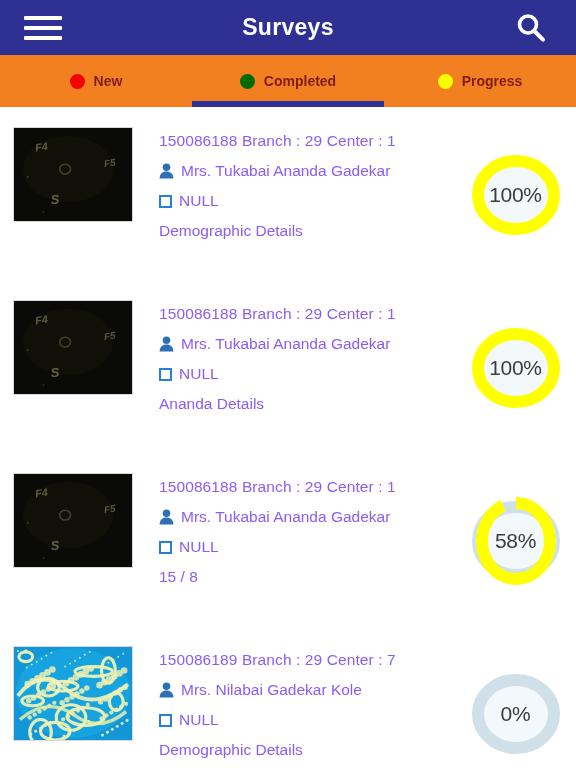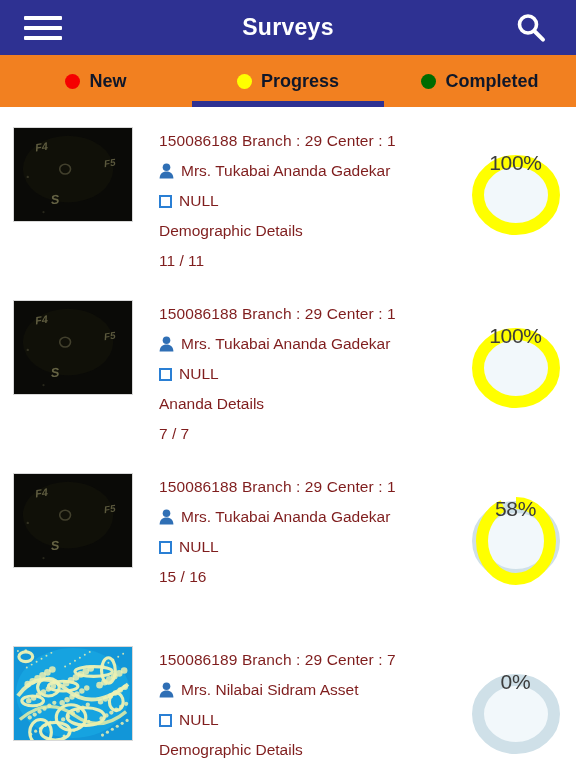--- a/index.html
+++ b/index.html
@@ -73,22 +73,22 @@
     cursor: pointer;
     position: relative;
   }
   .tab-dot {
     width: 15px; height: 15px;
     border-radius: 50%;
     flex: 0 0 auto;
     display: block;
   }
   .tab-label {
-    color: #0f172a;
-    font-size: 18px;
+    color: #7f1d1d;
+    font-size: 14px;
     font-weight: bold;
     white-space: nowrap;
   }
   .tab-indicator {
     position: absolute;
     bottom: 0;
     height: 6px;
     background: #2e3192;
   }
 
@@ -115,21 +115,21 @@
   }
   .thumb svg { display: block; width: 100%; height: 100%; }
 
   .item-body {
     flex: 1 1 auto;
     padding-left: 26px;
     padding-top: 5px;
     min-width: 0;
   }
   .line {
-    color: #7f1d1d;
+    color: #8b5cf6;
     font-size: 15.5px;
     line-height: 30px;
     white-space: nowrap;
     overflow: hidden;
     display: flex;
     align-items: center;
   }
   .line-id { letter-spacing: 0.1px; }
   .ico {
     flex: 0 0 auto;
@@ -152,20 +152,21 @@
     display: flex;
     align-items: center;
     justify-content: center;
     margin-top: 4px;
   }
   .ring {
     position: relative;
     width: 96px;
     height: 88px;
     display: flex;
+    align-items: center;
     justify-content: center;
   }
   .ring svg {
     position: absolute;
     inset: 0;
     width: 96px;
     height: 88px;
   }
   .ring-label {
     position: relative;
@@ -192,26 +193,26 @@
     </svg>
   </div>
 </div>
 
 <div class="tabbar" id="tabbar">
     <div class="tab">
       <span class="tab-dot" style="background: rgb(245, 0, 0);"></span>
       <span class="tab-label">New</span>
     </div>
     <div class="tab">
+      <span class="tab-dot" style="background: rgb(0, 107, 0);"></span>
+      <span class="tab-label">Completed</span>
+    </div>
+    <div class="tab">
       <span class="tab-dot" style="background: rgb(255, 255, 0);"></span>
       <span class="tab-label">Progress</span>
-    </div>
-    <div class="tab">
-      <span class="tab-dot" style="background: rgb(0, 107, 0);"></span>
-      <span class="tab-label">Completed</span>
     </div>
     <div class="tab-indicator" style="background: rgb(46, 49, 146); left: 192px; width: 192px;"></div>
   </div>
 
 <div class="list" id="survey-list">
     <div class="list-item">
       <div class="thumb">
         <svg viewBox="0 0 120 95" preserveAspectRatio="none">
           <rect width="120" height="95" fill="#060605"></rect>
           <rect width="120" height="95" fill="#0d0d08" opacity="0.7"></rect>
@@ -235,21 +236,20 @@
           </span>
           <span>Mrs. Tukabai Ananda Gadekar</span>
         </div>
         <div class="line">
           <span class="ico">
             <span class="checkbox-ico"></span>
           </span>
           <span>NULL</span>
         </div>
         <div class="line">Demographic Details</div>
-        <div class="line">11 / 11</div>
       </div>
       <div class="ring-wrap">
         <div class="ring">
           <svg viewBox="0 0 96 88">
             <ellipse cx="48" cy="44" rx="38" ry="34" fill="#f2f8fb" stroke="#ffff00" stroke-width="12"></ellipse>
           </svg>
           <span class="ring-label">100%</span>
         </div>
       </div>
     </div>
@@ -278,21 +278,20 @@
           </span>
           <span>Mrs. Tukabai Ananda Gadekar</span>
         </div>
         <div class="line">
           <span class="ico">
             <span class="checkbox-ico"></span>
           </span>
           <span>NULL</span>
         </div>
         <div class="line">Ananda Details</div>
-        <div class="line">7 / 7</div>
       </div>
       <div class="ring-wrap">
         <div class="ring">
           <svg viewBox="0 0 96 88">
             <ellipse cx="48" cy="44" rx="38" ry="34" fill="#f2f8fb" stroke="#ffff00" stroke-width="12"></ellipse>
           </svg>
           <span class="ring-label">100%</span>
         </div>
       </div>
     </div>
@@ -320,21 +319,21 @@
             </svg>
           </span>
           <span>Mrs. Tukabai Ananda Gadekar</span>
         </div>
         <div class="line">
           <span class="ico">
             <span class="checkbox-ico"></span>
           </span>
           <span>NULL</span>
         </div>
-        <div class="line">15 / 16</div>
+        <div class="line">15 / 8</div>
       </div>
       <div class="ring-wrap">
         <div class="ring">
           <svg viewBox="0 0 96 88">
             <ellipse cx="48" cy="44" rx="38" ry="34" fill="#f2f8fb" stroke="#cfe0e8" stroke-width="12"></ellipse>
             <ellipse cx="48" cy="44" rx="38" ry="34" fill="none" stroke="#ffff00" stroke-width="12" stroke-dasharray="212.78708340442 13.582154259856623" transform="rotate(-90 48 44)"></ellipse>
           </svg>
           <span class="ring-label">58%</span>
         </div>
       </div>
@@ -451,21 +450,21 @@
       </div>
       <div class="item-body">
         <div class="line line-id">150086189 Branch : 29 Center : 7</div>
         <div class="line">
           <span class="ico">
             <svg width="15" height="16" viewBox="0 0 15 16">
               <circle cx="7.5" cy="4.2" r="3.8" fill="#2f6fb5"></circle>
               <path d="M0.6 15.6 C0.6 10.4 3.6 8.4 7.5 8.4 C11.4 8.4 14.4 10.4 14.4 15.6 Z" fill="#2f6fb5"></path>
             </svg>
           </span>
-          <span>Mrs. Nilabai Sidram Asset</span>
+          <span>Mrs. Nilabai Gadekar Kole</span>
         </div>
         <div class="line">
           <span class="ico">
             <span class="checkbox-ico"></span>
           </span>
           <span>NULL</span>
         </div>
         <div class="line">Demographic Details</div>
         <div class="line">0 / 11</div>
       </div>

